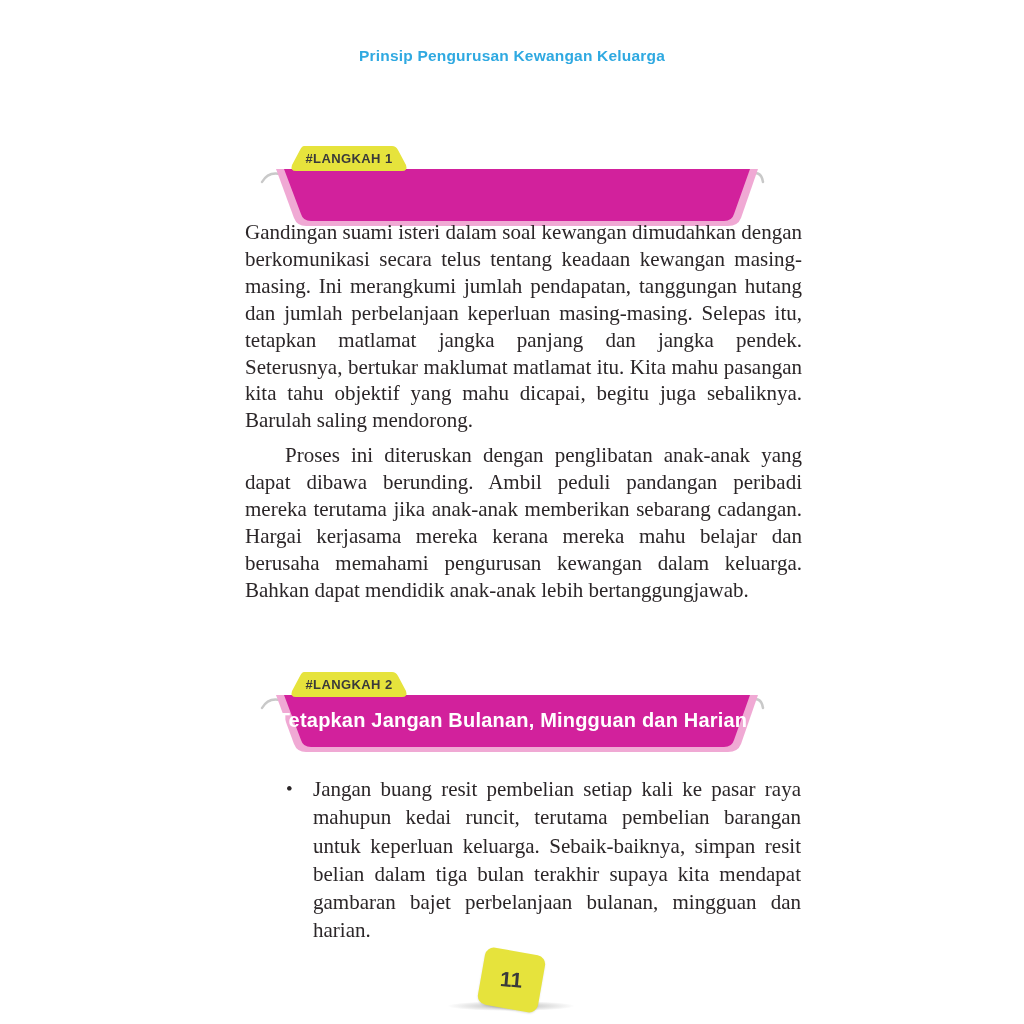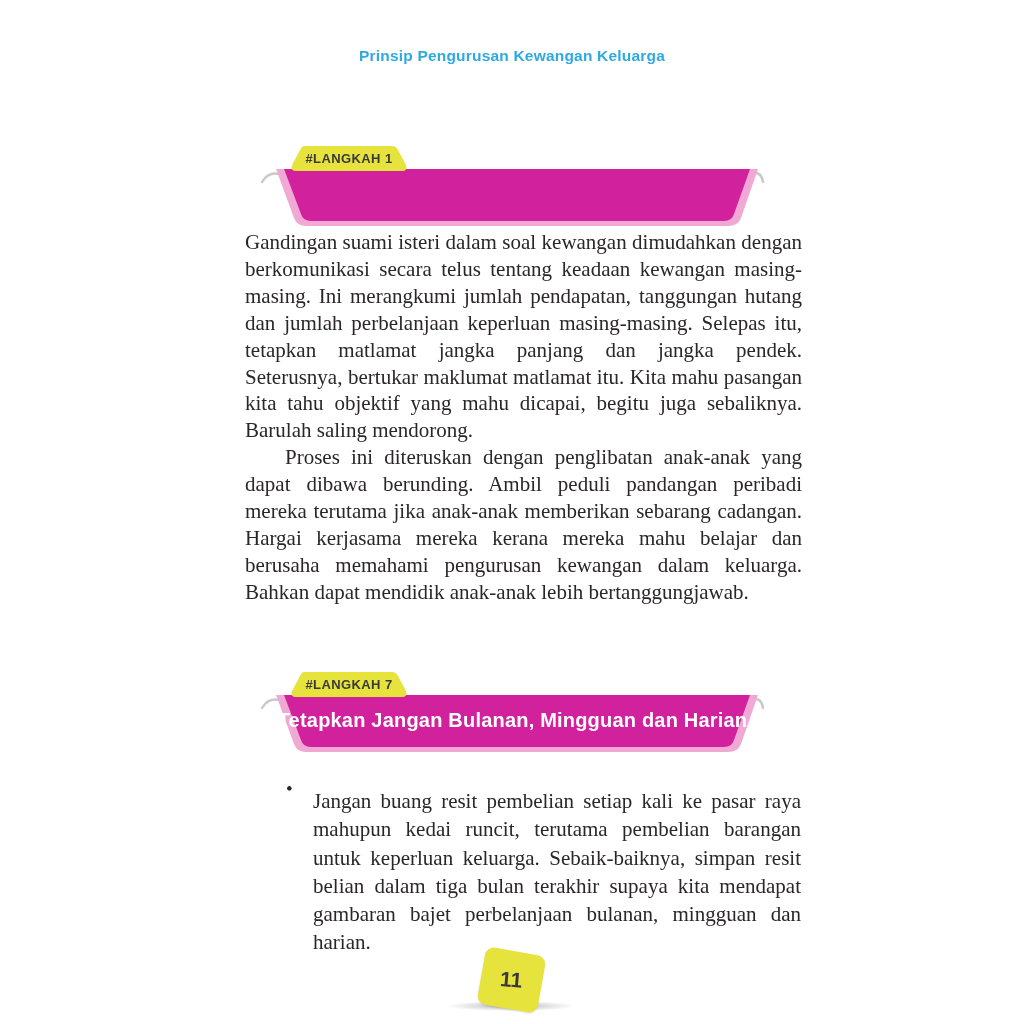--- a/index.html
+++ b/index.html
@@ -32,35 +32,35 @@
     color:#3a3a3a; letter-spacing:0.4px;
   }
   .banner-title {
     position:absolute; top:22px; left:0; width:505px; height:56px;
     text-align:center; line-height:53px; color:#ffffff;
     font-weight:bold; font-size:20px; letter-spacing:0.2px;
   }
 
   
   .body-text {
-    position:absolute; left:245px; top:229px; width:557px;
+    position:absolute; left:245px; top:219px; width:557px;
     font-family:"Liberation Serif", serif; font-size:21px; line-height:26.9px;
     color:#2b2628; text-align:justify;
   }
   .body-text p { margin:0; }
-  .body-text p.indent { text-indent:40px; margin-top:0;font-family:Liberation Serif, serif; }
+  .body-text p.indent { text-indent:40px; margin-top:8px;font-family:Liberation Serif, serif; }
 
   
   .bullet-block {
     position:absolute; left:286px; top:775px; width:515px;
     display:flex; font-family:"Liberation Serif", serif;
     font-size:21px; line-height:28.3px; color:#2b2628;
   }
   .bullet-dot { flex:0 0 27px; width:27px; font-size:19px; line-height:28.3px; }
-  .bullet-text { flex:1; text-align:justify;margin-top:12px; }
+  .bullet-text { flex:1; text-align:justify; }
 
   
   .note-shadow {
     position:absolute; left:448px; top:1001px; width:126px; height:10px;
     border-radius:50%;
     background:radial-gradient(ellipse at center, rgba(110,110,110,0.5) 0%, rgba(110,110,110,0.0) 72%);
   }
   .note {
     position:absolute; left:481px; top:951px; width:61px; height:58px;
     background:#E6E33C; border-radius:9px; transform:rotate(10deg);
@@ -103,21 +103,21 @@
     <svg class="step-svg" viewBox="0 0 505 62" aria-hidden="true">
       <path class="wisp" d="M28,9 Q10,0 2,14"></path>
       <path class="wisp" d="M486,8 Q501,0 503,14"></path>
       <path class="ribbon-outer" d="M16,1 L498,1 L481,50 Q478,58 468,58 L46,58 Q37,58 34,50 Z"></path>
       <path class="ribbon-inner" d="M24,1 L490,1 L474,46 Q472,53 464,53 L51,53 Q43,53 41,46 Z"></path>
     </svg>
     <div class="tag">
       <svg class="tag-shape" viewBox="0 0 122 25" aria-hidden="true">
         <path class="tag-fill" d="M16,0 L104,0 Q108,0 110,4 L118,19 Q120,25 114,25 L8,25 Q2,25 4,19 L12,4 Q14,0 16,0 Z"></path>
       </svg>
-      <div class="tag-label">#LANGKAH 7</div>
+      <div class="tag-label">#LANGKAH 2</div>
     </div>
     <div class="banner-title">Tetapkan Jangan Bulanan, Mingguan dan Harian</div>
   </div>
 
   <div class="bullet-block">
     <div class="bullet-dot">•</div>
     <div class="bullet-text">Jangan buang resit pembelian setiap kali ke pasar raya mahupun kedai runcit, terutama pembelian barangan untuk keperluan keluarga. Sebaik-baiknya, simpan resit belian dalam tiga bulan terakhir supaya kita mendapat gambaran bajet perbelanjaan bulanan, mingguan dan harian.</div>
   </div>
 
   <div class="note-shadow"></div>

